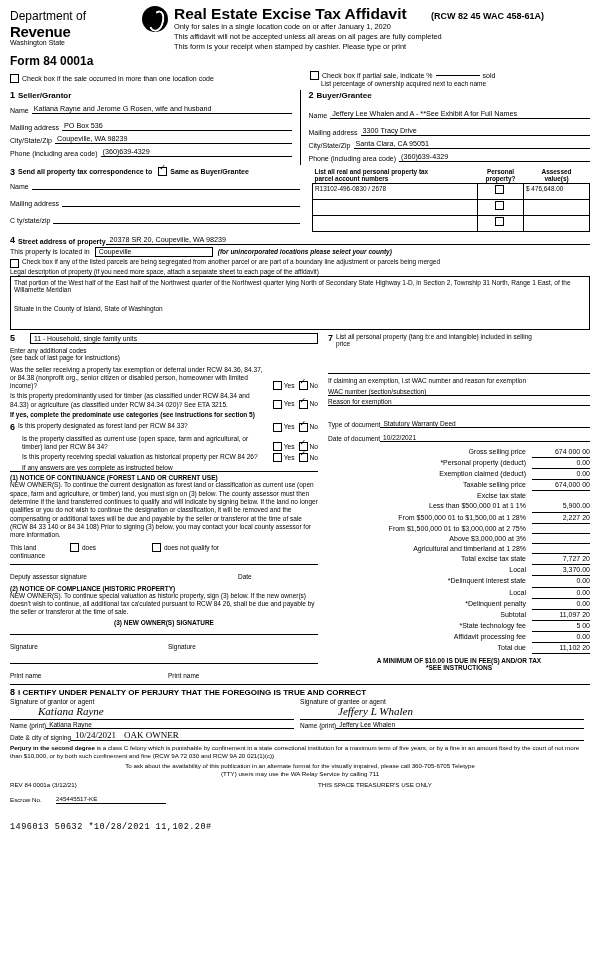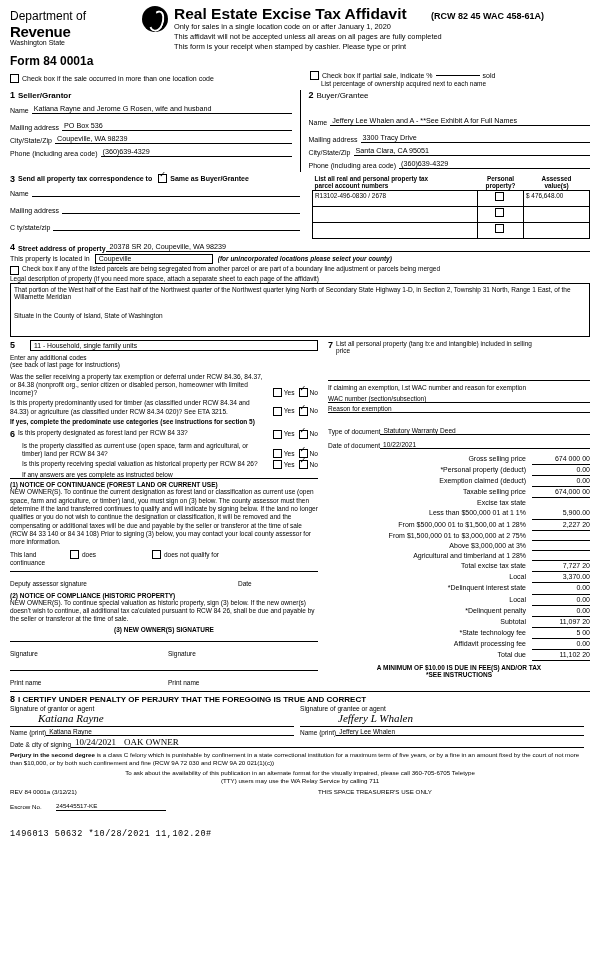--- a/index.html
+++ b/index.html
@@ -111,23 +111,23 @@
         <span class="fl">Coupeville, WA 98239</span>
       </div>
       <div class="fieldline">
         <span class="lb">Phone (including area code)</span>
         <span class="fl">(360)639-4329</span>
       </div>
     </div>
     <div class="col" style="padding-left:8px;border-left:1px solid #000;">
       <div style="display:flex;align-items:baseline;">
         <span class="sectnum">2</span>
-        <span class="fs8" style="font-weight:normal;">Buyer/Grantee</span>
-      </div>
-      <div class="fieldline" style="margin-top:16px;">
+        <span class="fs8" style="font-weight:bold;">Buyer/Grantee</span>
+      </div>
+      <div class="fieldline" style="margin-top:9px;">
         <span class="lb">Name</span>
         <span class="fl">Jeffery Lee  Whalen and A - **See Exhibit A for Full Names</span>
       </div>
       <div class="fieldline" style="margin-top:7px;">
         <span class="lb">Mailing address</span>
         <span class="fl">3300 Tracy Drive</span>
       </div>
       <div class="fieldline">
         <span class="lb">City/State/Zip</span>
         <span class="fl">Santa Clara, CA 95051</span>

